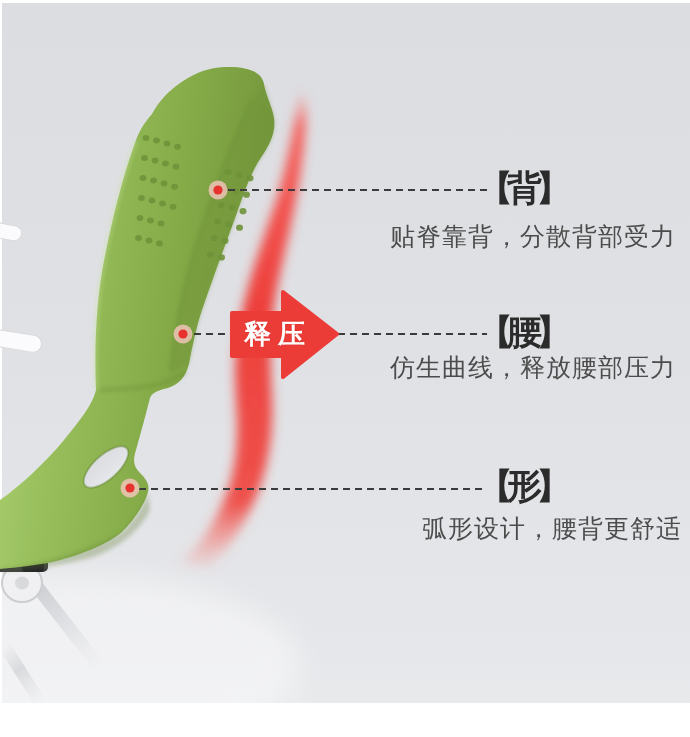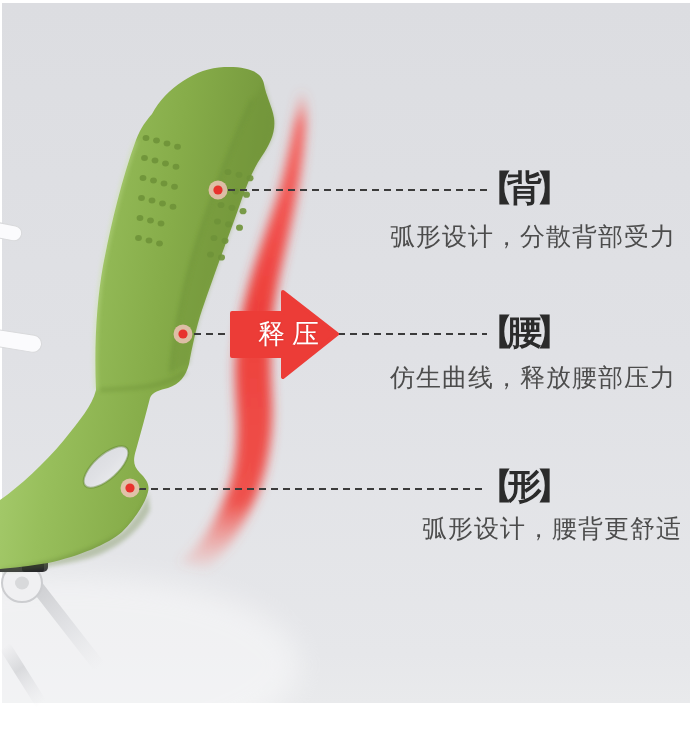--- a/index.html
+++ b/index.html
@@ -3,39 +3,39 @@
 <meta charset="utf-8">
 <style>
   html,body{margin:0;padding:0;background:#ffffff;}
   .stage{
     position:relative;width:690px;height:737px;overflow:hidden;background:#ffffff;
     font-family:"Liberation Sans", sans-serif;
   }
   .stage svg{position:absolute;left:0;top:0;}
   .arrow-label{
     position:absolute;left:230px;top:317px;width:96px;height:34px;
-    text-align:right;color:#ffffff;font-family:"DejaVu Serif", serif;
-    font-size:27px;font-weight:400;letter-spacing:7px;line-height:34px;
+    text-align:center;color:#ffffff;font-family:"DejaVu Serif", serif;
+    font-size:27px;font-weight:700;letter-spacing:7px;line-height:34px;
     text-shadow:0 0 2px rgba(180,20,20,.35);
     z-index:6;
   }
   .callout{position:absolute;z-index:5;}
   .co-title{
     font-size:35px;font-weight:700;color:#2b2b2b;line-height:36px;
     letter-spacing:-6px;white-space:nowrap;
   }
   .co-desc{
     position:absolute;z-index:5;
     font-size:25px;color:#4c4c4c;line-height:30px;letter-spacing:1px;white-space:nowrap;
   }
   .t0{left:478px;top:170px;}
   .t1{left:478px;top:314px;}
   .t2{left:478px;top:468px;}
   .d0{left:390px;top:221px;}
-  .d1{left:390px;top:362px;}
+  .d1{left:390px;top:352px;}
   .d2{left:390px;top:513px;margin-left:32px;}
 </style>
 </head>
 <body>
 
 <div class="stage">
 
   <svg width="690" height="737" viewBox="0 0 690 737">
     <defs>
       <linearGradient id="bgG" x1="0" y1="0" x2="0" y2="1">
@@ -223,21 +223,21 @@
         <circle cx="130" cy="488" r="4.6" fill="#e8322d"></circle>
       </g>
     </g>
   </svg>
 
   <div class="arrow-label">释压</div>
 
   <div class="callout t0">
     <div class="co-title">【背】</div>
   </div>
-  <div class="co-desc d0">弧形设计，分散背部受力</div>
+  <div class="co-desc d0">贴脊靠背，分散背部受力</div>
 
   <div class="callout t1">
     <div class="co-title">【腰】</div>
   </div>
   <div class="co-desc d1">仿生曲线，释放腰部压力</div>
 
   <div class="callout t2">
     <div class="co-title">【形】</div>
   </div>
   <div class="co-desc d2">弧形设计，腰背更舒适</div>

